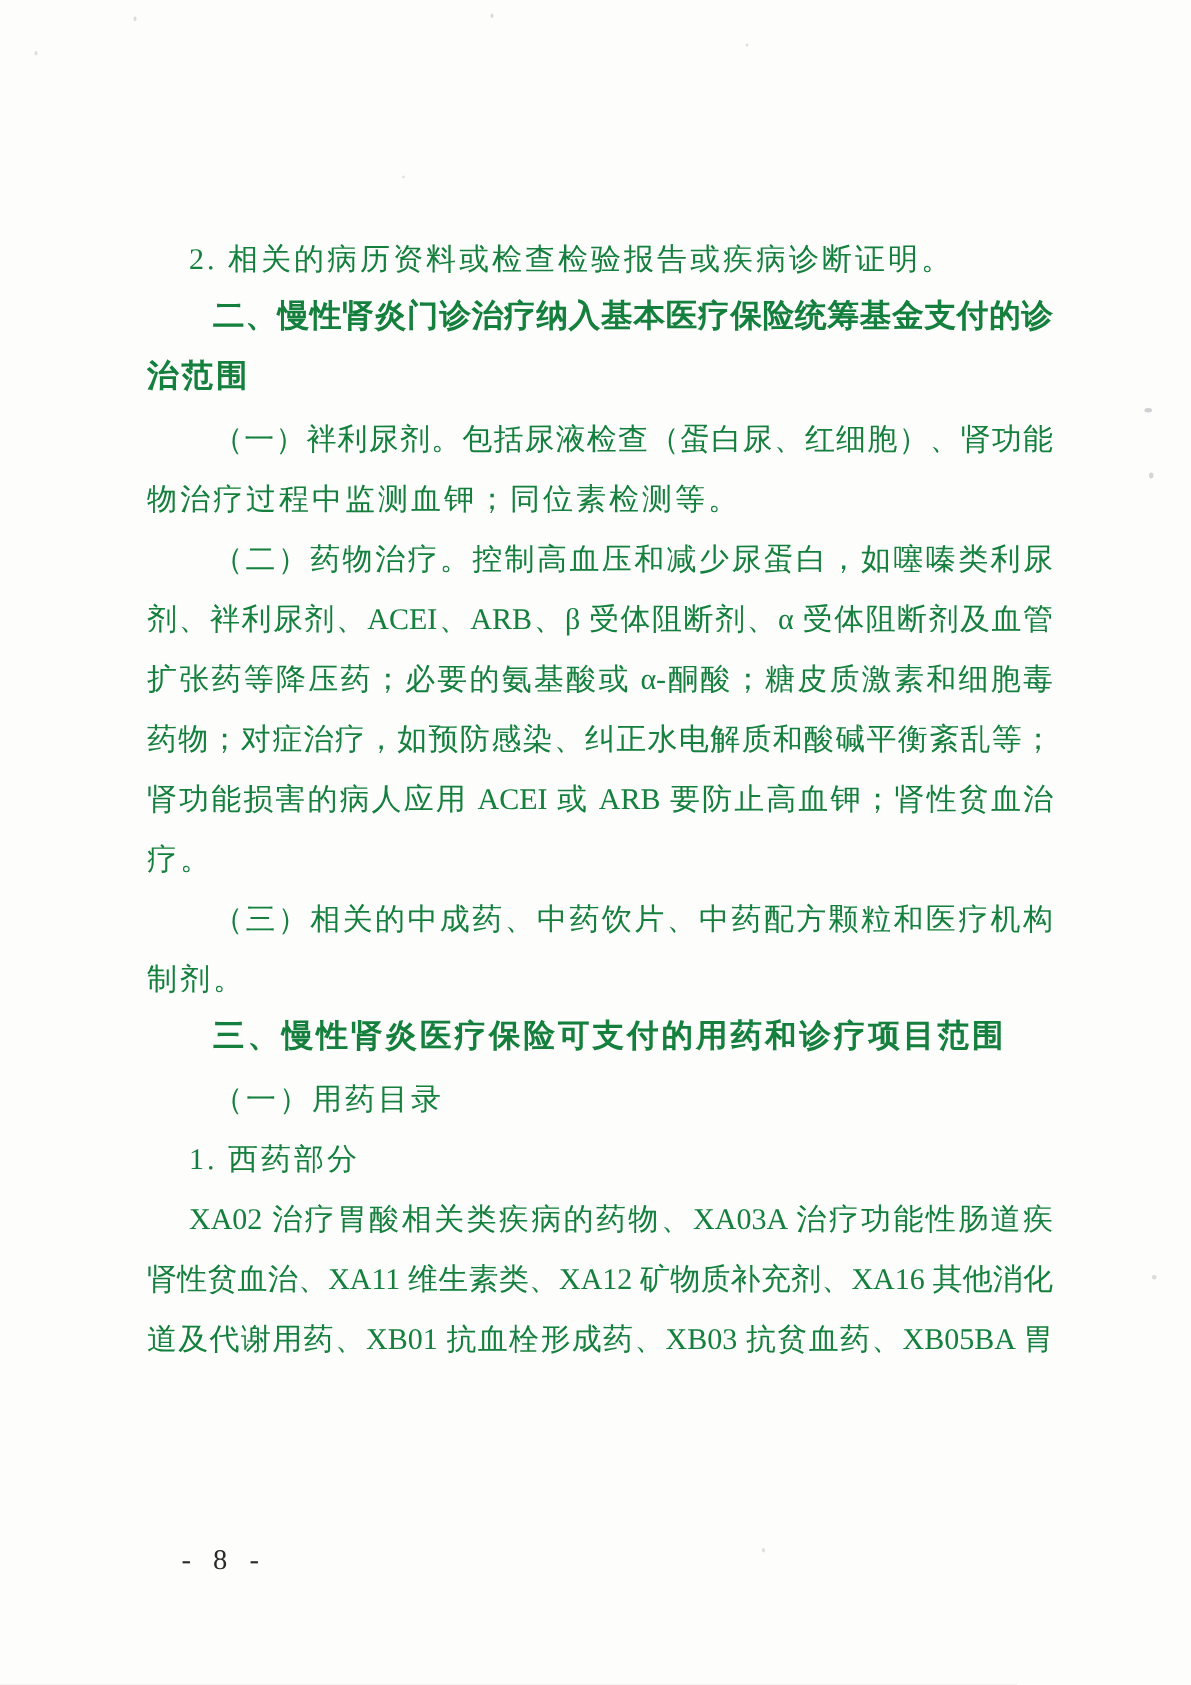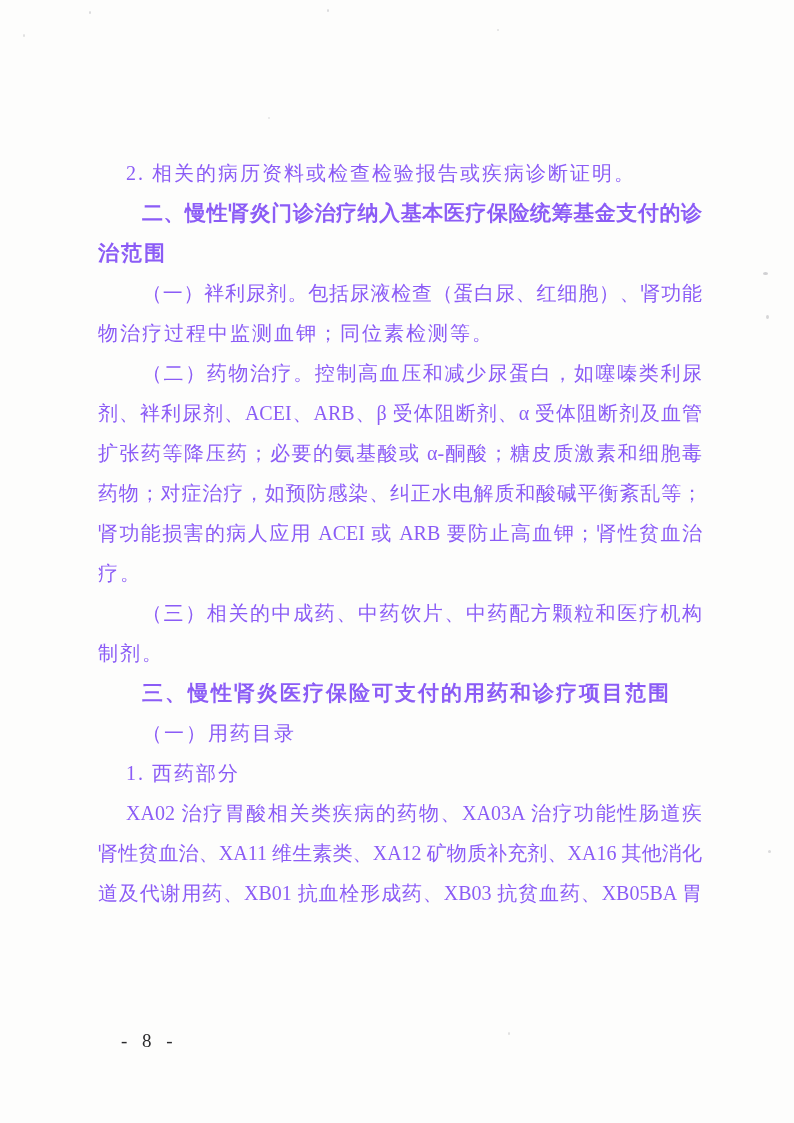--- a/index.html
+++ b/index.html
@@ -20,36 +20,36 @@
   .doc-body {
     position: absolute;
     left: 98px;
     top: 153px;
     width: 604px;
   }
   .line {
     height: 40px;
     line-height: 40px;
     font-size: 20px;
-    color: #8b5cf6;
+    color: #15803d;
     overflow: hidden;
     white-space: nowrap;
   }
   .line.just {
     text-align: justify;
     text-align-last: justify;
     white-space: normal;
     letter-spacing: 0;
   }
   .line.noj {
     letter-spacing: 2px;
   }
   .line.bold {
     font-weight: 700;
-    font-family: Liberation Sans, sans-serif;
+    font-family: Liberation Mono, monospace;
     font-size: 21px;
   }
   .ind-full { padding-left: 44px; }
   .ind-num  { padding-left: 28px; }
   .page-number {
     position: absolute;
     left: 121px;
     top: 1030px;
     font-size: 19px;
     letter-spacing: 5px;

